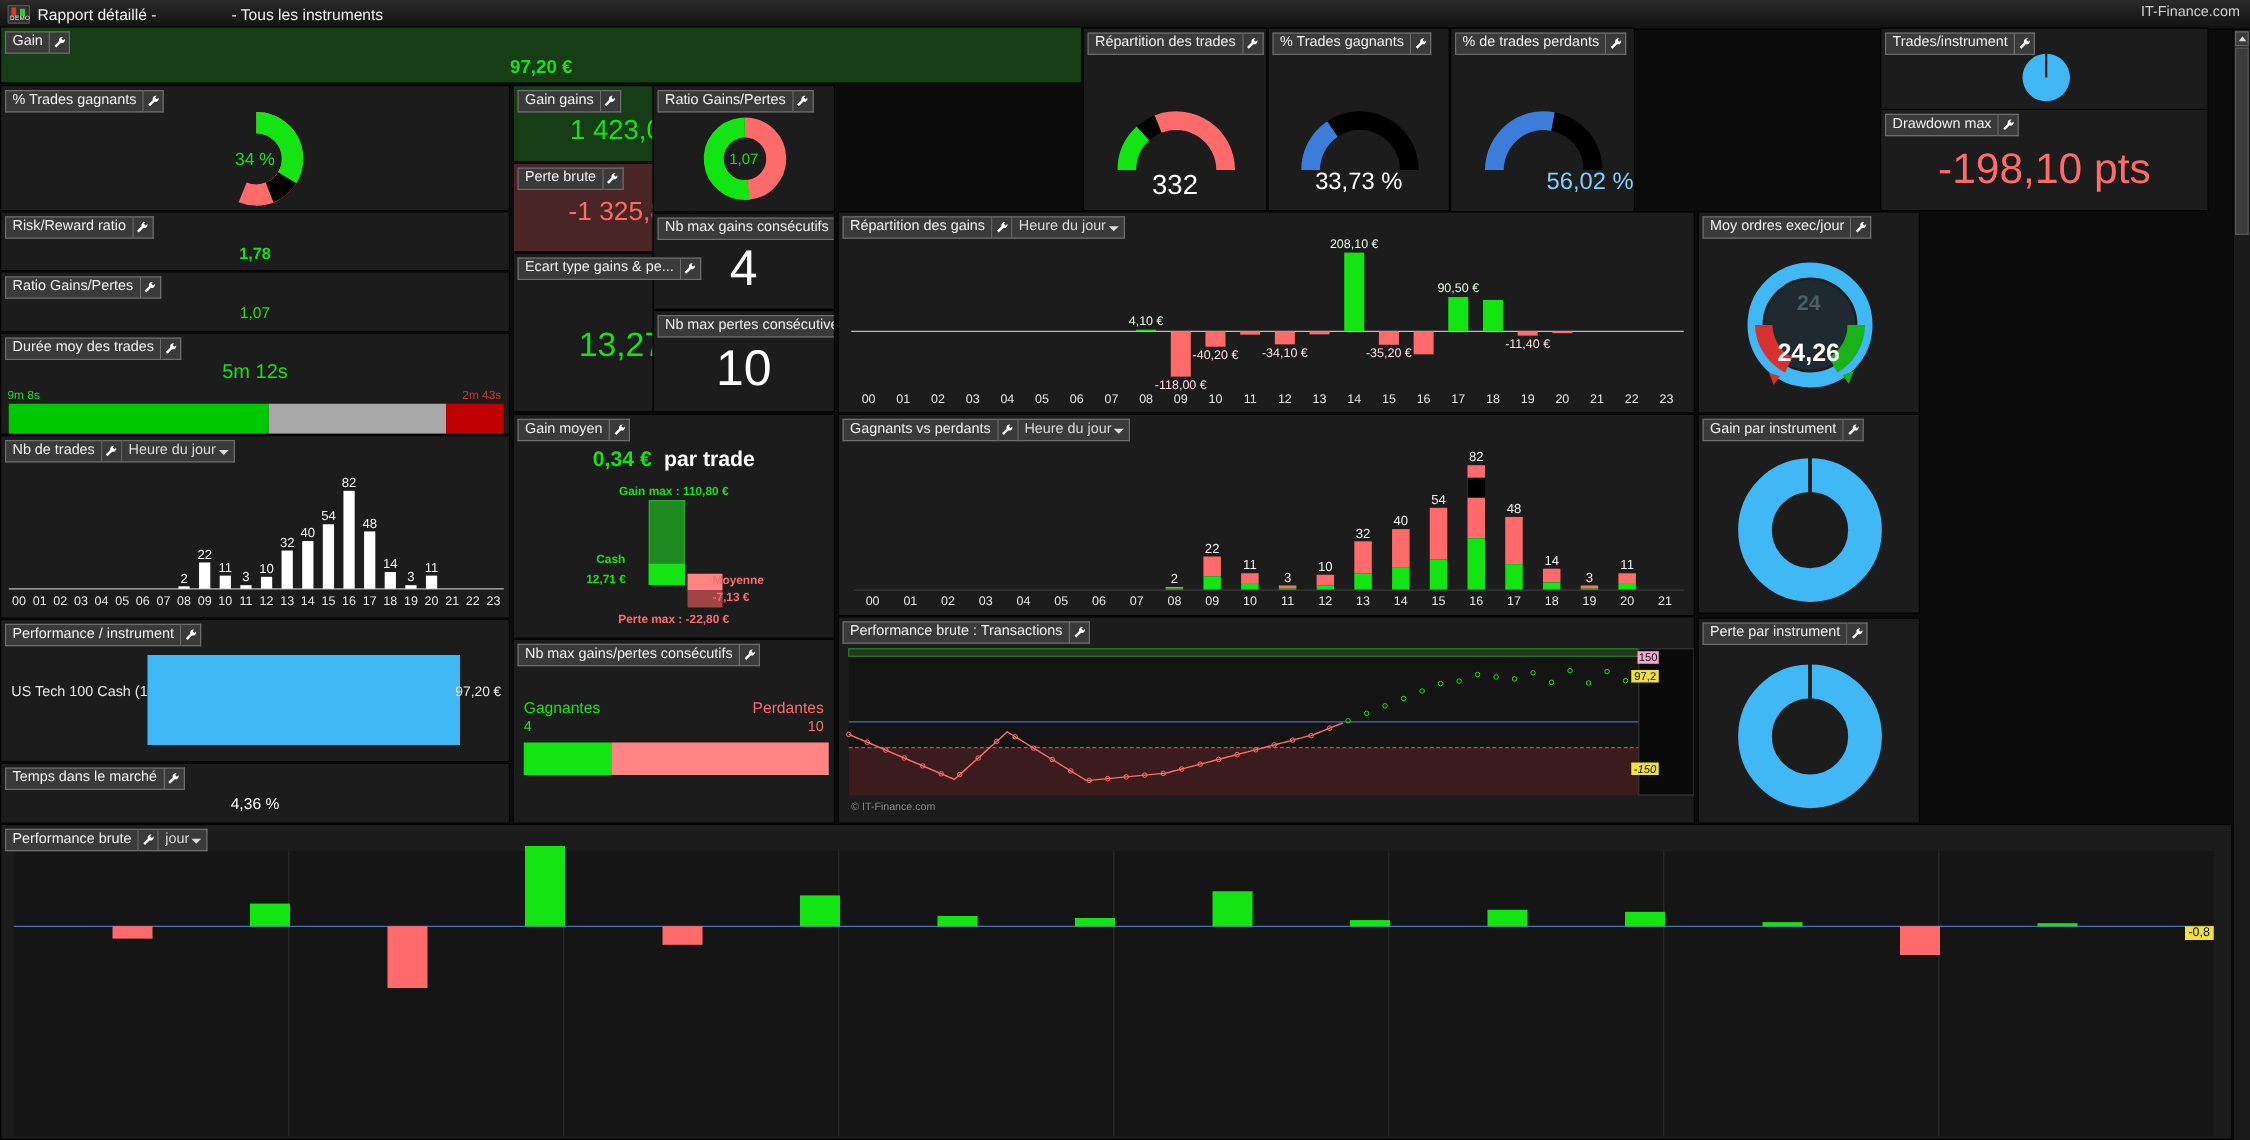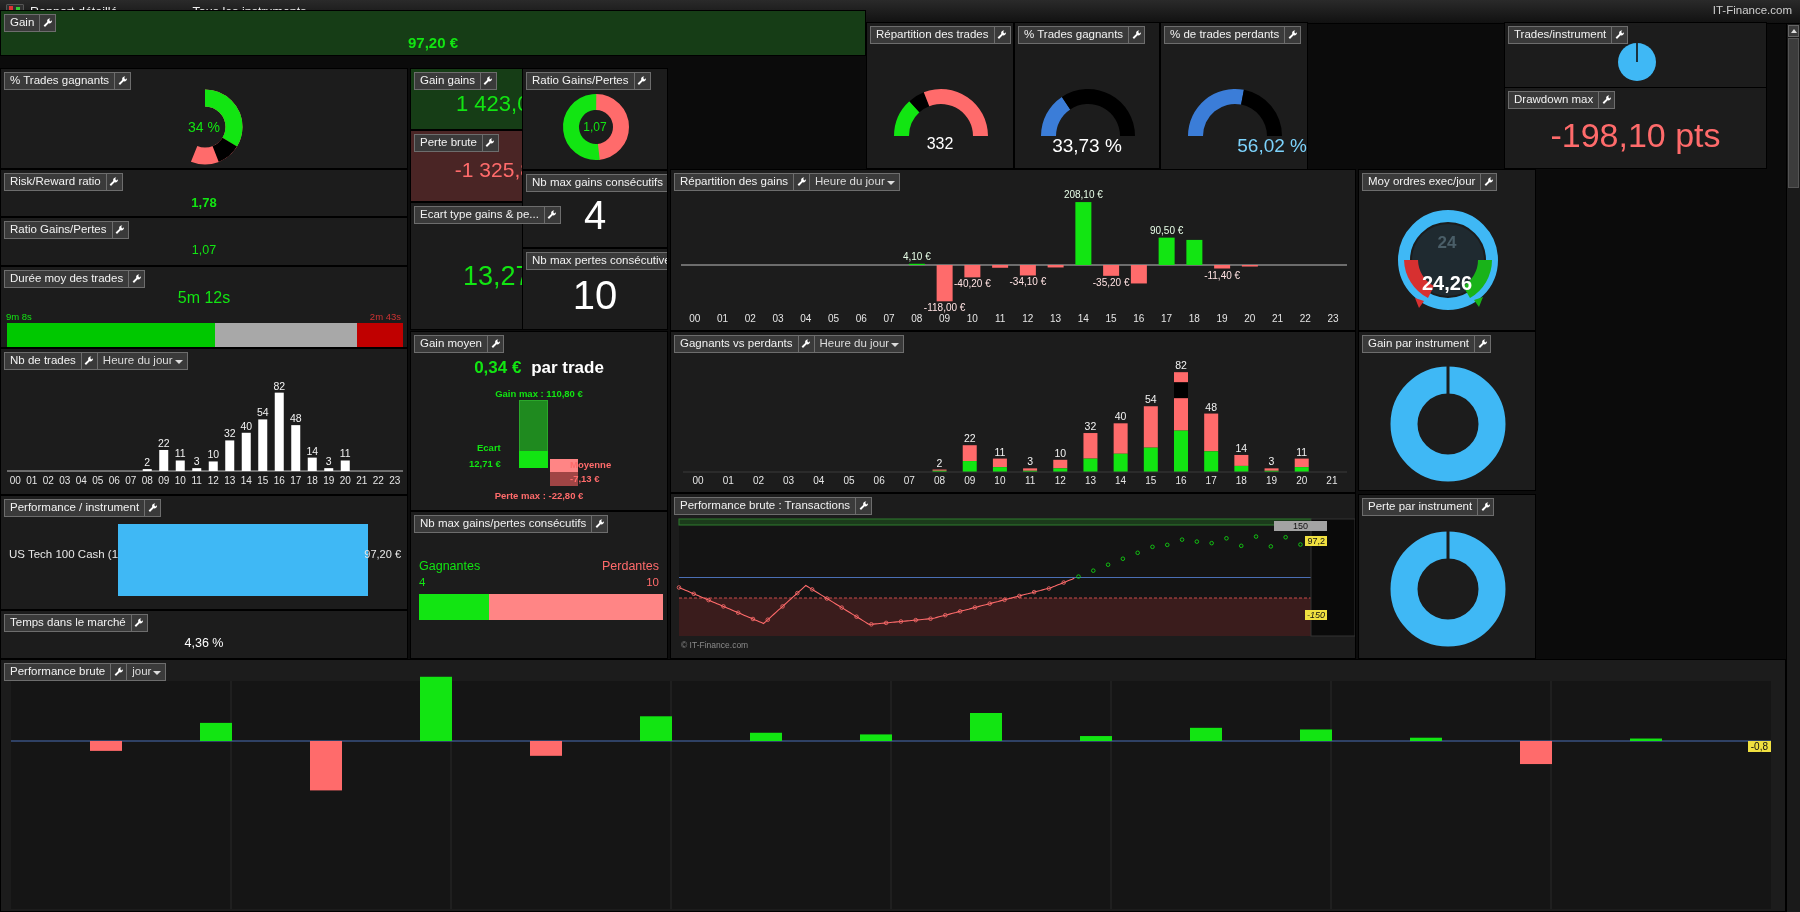--- a/index.html
+++ b/index.html
@@ -77,21 +77,21 @@
 
   <div class="titlebar">
     <div class="demo-ico">
       <span class="demo-txt">DEMO</span>
     </div>
     <span class="ttl-main">Rapport détaillé -</span>
     <span>- Tous les instruments</span>
     <span class="brand">IT-Finance.com</span>
   </div>
 
-  <div class="panel green" style="left:0;top:10px;width:866px;height:46px;text-decoration:underline;">
+  <div class="panel green" style="left:0;top:21px;width:866px;height:46px;text-decoration:underline;">
     <div class="ph">
       <div class="lbl">Gain</div>
       <div class="tool">
         <svg class="wrench" viewBox="0 0 10 10">
             <path d="M7.3 0.6a2.6 2.6 0 0 0-3.1 3.3L0.6 7.5l1.4 1.4 3.6-3.6a2.6 2.6 0 0 0 3.3-3.1L7.5 3.4 6.1 2z" fill="#fff"></path>
           </svg>
       </div>
     </div>
     <div class="ctr c-green" style="top:23px;font-size:15px;font-weight:bold;">97,20 €</div>
   </div>
@@ -330,21 +330,21 @@
           </svg>
         </div>
     </div>
     <div style="position:absolute;left:0;right:0;top:26px;text-align:center;font-size:17px;font-weight:bold;">
       <span class="c-green">0,34 €</span>
       <span class="c-white" style="margin-left:5px;">par trade</span>
     </div>
     <div style="position:absolute;left:0;right:0;top:56px;text-align:center;font-size:9.5px;color:#12e512;font-weight:bold;">Gain max : 110,80 €</div>
     <div style="position:absolute;left:108px;top:68px;width:29px;height:68px;background:#1f8a1f;border:1px solid #2aa82a;"></div>
     <div style="position:absolute;left:108px;top:119px;width:29px;height:17px;background:#12e512;"></div>
-    <div style="position:absolute;left:66px;top:110px;font-size:9.5px;color:#12e512;font-weight:bold;">Ecart</div>
+    <div style="position:absolute;left:66px;top:110px;font-size:9.5px;color:#12e512;font-weight:bold;">Cash</div>
     <div style="position:absolute;left:58px;top:126px;font-size:9.5px;color:#12e512;font-weight:bold;">12,71 €</div>
     <div style="position:absolute;left:139px;top:127px;width:28px;height:13px;background:#ff8585;"></div>
     <div style="position:absolute;left:139px;top:140px;width:28px;height:14px;background:#a04545;"></div>
     <div style="position:absolute;left:159px;top:127px;font-size:9.5px;color:#ff6b6b;font-weight:bold;">Moyenne</div>
     <div style="position:absolute;left:159px;top:141px;font-size:9.5px;color:#ff6b6b;font-weight:bold;">-7,13 €</div>
     <div style="position:absolute;left:0;right:0;top:158px;text-align:center;font-size:9.5px;color:#ff6b6b;font-weight:bold;">Perte max : -22,80 €</div>
   </div>
 
   <div class="panel" style="left:410px;top:511px;width:258px;height:148px;">
     <div class="ph">
@@ -374,21 +374,21 @@
           </svg>
         </div>
     </div>
     <svg width="148" height="147">
       <g transform="translate(74,113)">
         <path d="M -47 0 A 47 47 0 0 1 -31.6 -34.8 L -21.6 -23.8 A 32 32 0 0 0 -32 0 Z" fill="#12e512"></path>
         <path d="M -31.6 -34.8 A 47 47 0 0 1 -17.2 -43.7 L -11.7 -29.8 A 32 32 0 0 0 -21.6 -23.8 Z" fill="#000"></path>
         <path d="M -17.2 -43.7 A 47 47 0 0 1 47 0 L 32 0 A 32 32 0 0 0 -11.7 -29.8 Z" fill="#ff6b6b"></path>
       </g>
     </svg>
-    <div style="position:absolute;left:0;right:0;top:112px;text-align:center;font-size:16px;color:#fff;">332</div>
+    <div style="position:absolute;left:0;right:0;top:112px;text-align:center;font-size:22px;color:#fff;">332</div>
   </div>
 
   <div class="panel" style="left:1014px;top:22px;width:146px;height:147px;">
     <div class="ph">
       <div class="lbl">% Trades gagnants</div>
       <div class="tool">
           <svg class="wrench" viewBox="0 0 10 10">
             <path d="M7.3 0.6a2.6 2.6 0 0 0-3.1 3.3L0.6 7.5l1.4 1.4 3.6-3.6a2.6 2.6 0 0 0 3.3-3.1L7.5 3.4 6.1 2z" fill="#fff"></path>
           </svg>
         </div>
@@ -703,21 +703,21 @@
           <circle cx="555.4515050167224" cy="44.299220406667594" r="1.8" fill="none" stroke="#12e512" stroke-width="0.8"></circle>
           <circle cx="570.247491638796" cy="51.84482878107118" r="1.8" fill="none" stroke="#12e512" stroke-width="0.8"></circle>
           <circle cx="585.0434782608695" cy="42.56329165899715" r="1.8" fill="none" stroke="#12e512" stroke-width="0.8"></circle>
           <circle cx="599.8394648829432" cy="52.40119829720156" r="1.8" fill="none" stroke="#12e512" stroke-width="0.8"></circle>
           <circle cx="614.6354515050167" cy="43.25718849869752" r="1.8" fill="none" stroke="#12e512" stroke-width="0.8"></circle>
           <circle cx="629.4314381270904" cy="50.54522010941646" r="1.8" fill="none" stroke="#12e512" stroke-width="0.8"></circle>
           <rect x="640" y="25" width="44" height="117" fill="#0a0a0a" stroke="#333"></rect>
         </g>
       </svg>
     <div style="position:absolute;left:10px;top:146px;font-size:8.5px;color:#8a8a8a;">© IT-Finance.com</div>
-    <div style="position:absolute;right:28px;top:27px;font-size:9px;color:#111;background:#a3a3a3;padding:0 19px;">150</div>
+    <div style="position:absolute;right:28px;top:27px;font-size:9px;color:#111;background:#f9a8d4;padding:0 1px;">150</div>
     <div style="position:absolute;right:28px;top:42px;font-size:9px;color:#111;background:#f0e040;padding:0 2px;">97,2</div>
     <div style="position:absolute;right:28px;top:116px;font-size:9px;color:#111;background:#f0e040;padding:0 2px;font-style:italic;">-150</div>
   </div>
 
   <div class="panel" style="left:0;top:659px;width:1786px;height:253px;">
     <div class="ph">
       <div class="lbl">Performance brute</div>
       <div class="tool">
           <svg class="wrench" viewBox="0 0 10 10">
             <path d="M7.3 0.6a2.6 2.6 0 0 0-3.1 3.3L0.6 7.5l1.4 1.4 3.6-3.6a2.6 2.6 0 0 0 3.3-3.1L7.5 3.4 6.1 2z" fill="#fff"></path>

